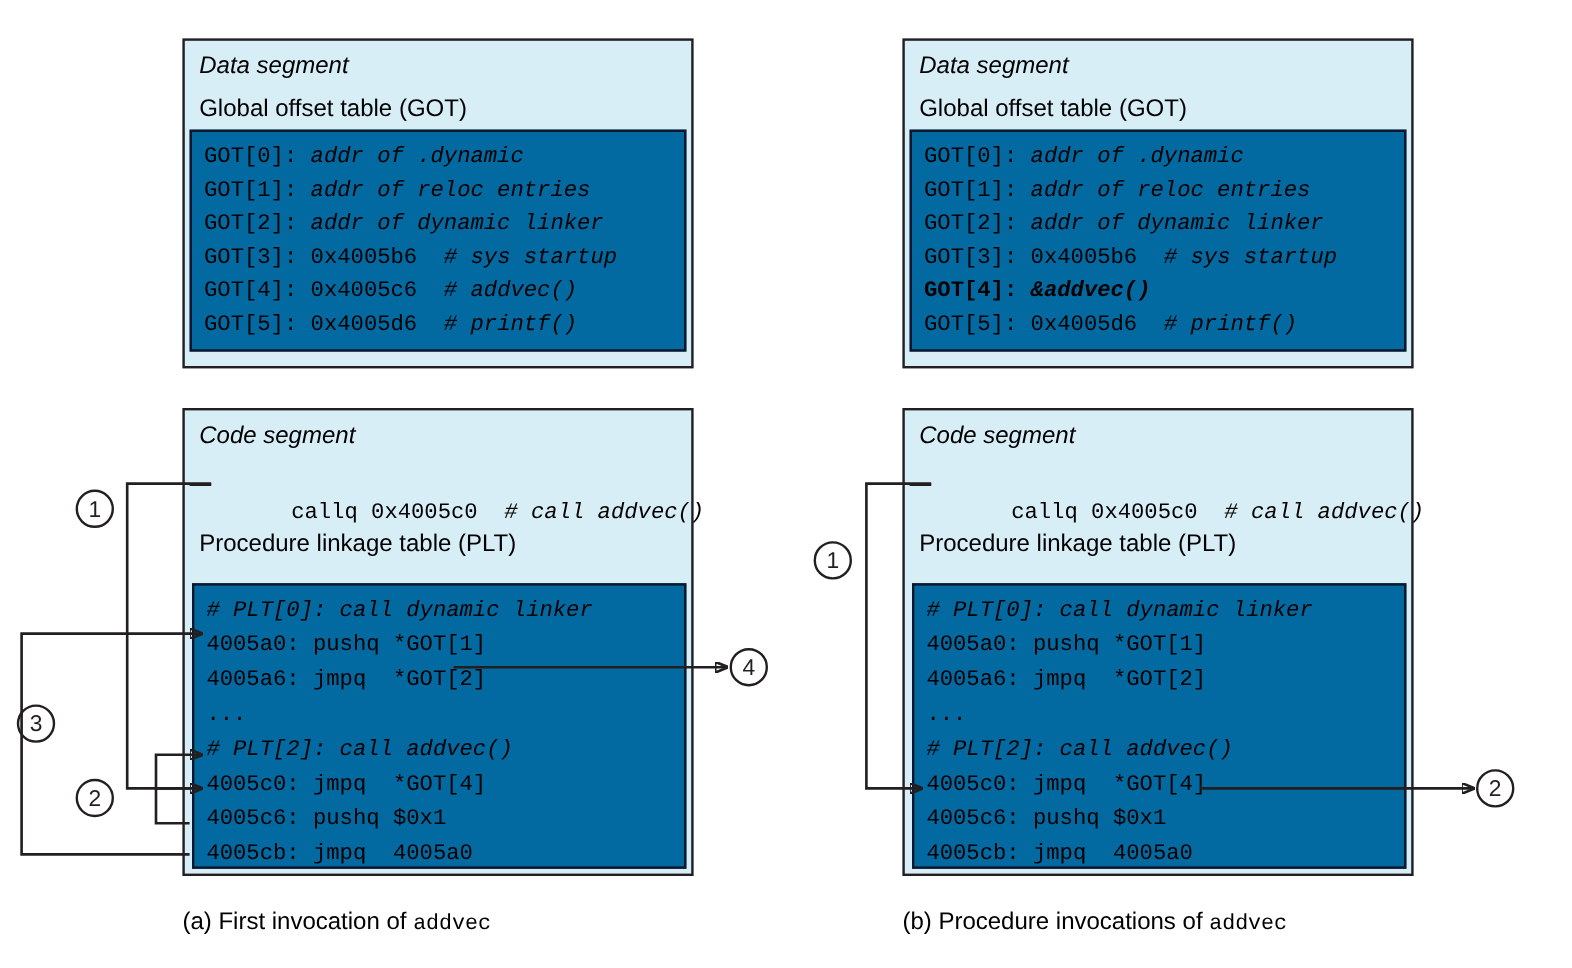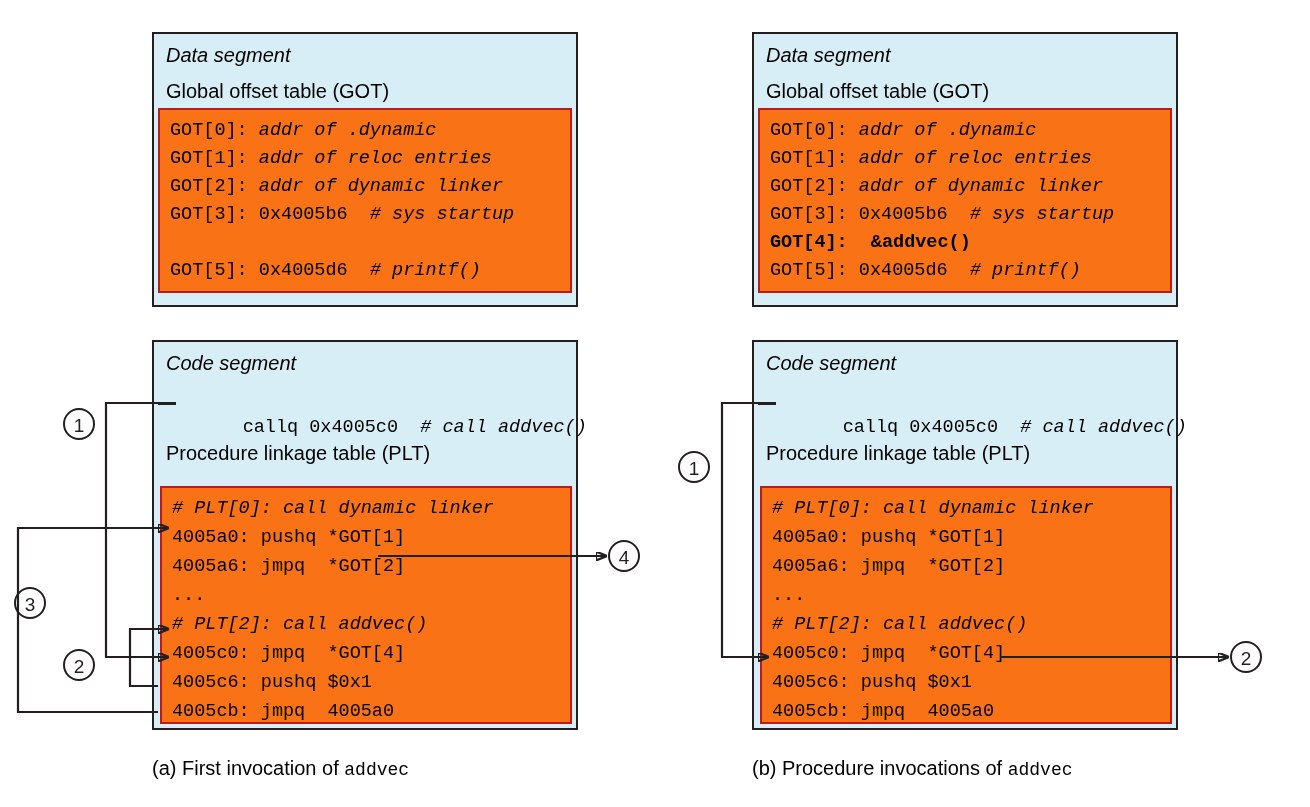--- a/index.html
+++ b/index.html
@@ -46,37 +46,37 @@
   .callq-line .cmt{font-style:italic;}
   .dash{
     position:absolute;
     height:2px;
     background:#231f20;
   }
 
   
   .codebox{
     position:absolute;
-    background:#f97316;
-    border:2px solid #b91c1c;
+    background:#0369a1;
+    border:2px solid #0f172a;
     box-sizing:border-box;
     z-index:3;
   }
   .codebox .row{
     position:absolute;
     left:10px;
     font-family:"Liberation Mono", monospace;
     font-size:18.5px;
     line-height:1;
     white-space:pre;
     color:#000;
   }
   .it{font-style:italic;}
   .bd{font-weight:bold;}
-  .bdi{font-weight:bold;margin-left:12px;}
+  .bdi{font-weight:bold;font-style:italic;}
 
   
   .caption{
     position:absolute;
     font-size:20px;
     color:#000;
     white-space:nowrap;
   }
   .caption .mono{font-family:"Liberation Mono", monospace;font-size:18px;}
 
@@ -102,20 +102,21 @@
   <div class="panel" style="left:152px;top:32px;width:426px;height:275px;">
     <div class="panel-title" style="top:10px;">Data segment</div>
     <div class="panel-sub" style="top:46px;">Global offset table (GOT)</div>
   </div>
 
   <div class="codebox" style="left:158px;top:108px;width:414px;height:185px;">
     <div class="row" style="top:12px;"><span>GOT[0]:</span><span class="it"> </span><span class="it">addr of .dynamic</span></div>
     <div class="row" style="top:40px;"><span>GOT[1]:</span><span> </span><span class="it">addr of reloc entries</span></div>
     <div class="row" style="top:68px;"><span>GOT[2]:</span><span> </span><span class="it">addr of dynamic linker</span></div>
     <div class="row" style="top:96px;"><span>GOT[3]:</span><span> </span><span>0x4005b6</span><span>  </span><span class="it"># sys startup</span></div>
+    <div class="row" style="top:124px;"><span>GOT[4]:</span><span> </span><span>0x4005c6</span><span>  </span><span class="it"># addvec()</span></div>
     <div class="row" style="top:152px;"><span>GOT[5]:</span><span> </span><span>0x4005d6</span><span>  </span><span class="it"># printf()</span></div>
   </div>
 
   <div class="panel" style="left:152px;top:340px;width:426px;height:390px;">
     <div class="panel-title" style="top:10px;">Code segment</div>
     <div class="callq-line" style="top:54px;">
       <span>callq 0x4005c0</span><span>  </span><span class="cmt"># call addvec()</span>
     </div>
     <div class="panel-sub" style="top:100px;">Procedure linkage table (PLT)</div>
   </div>

